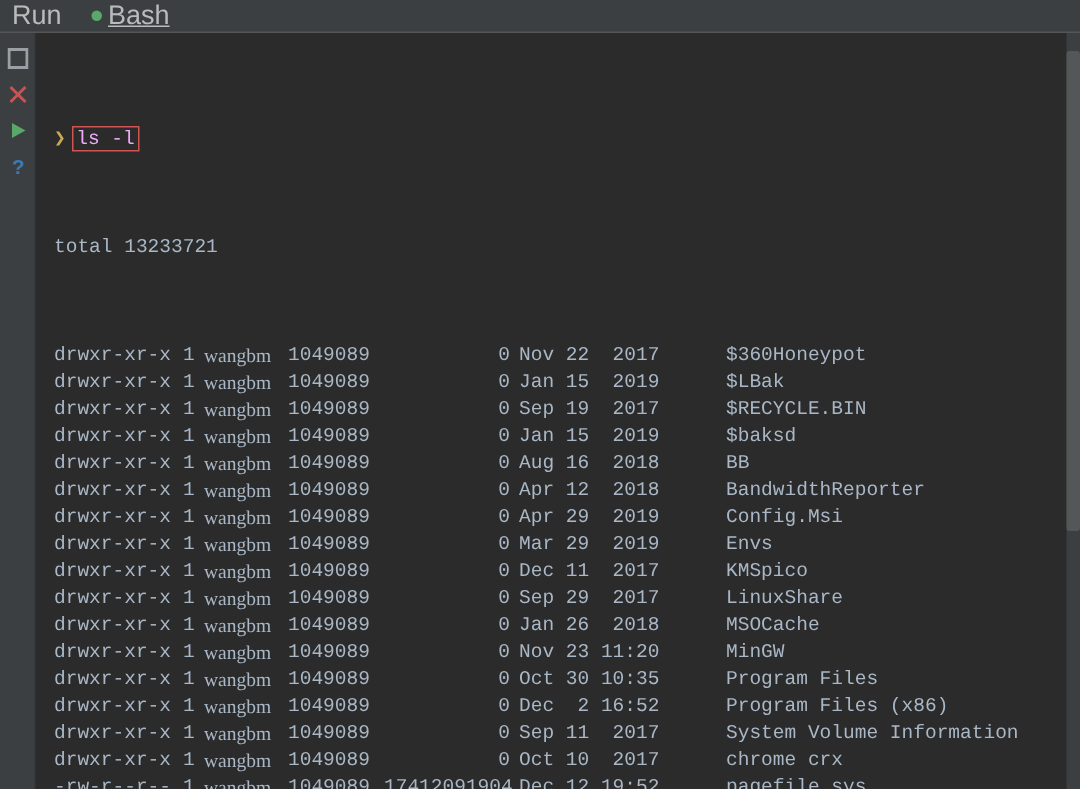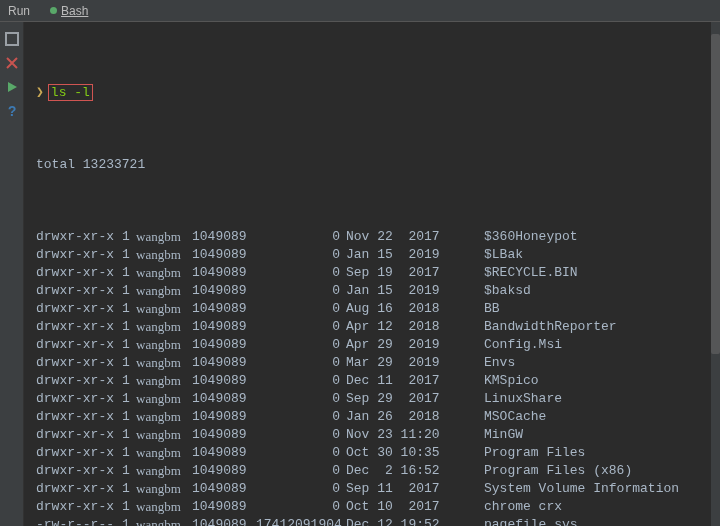--- a/index.html
+++ b/index.html
@@ -14,21 +14,21 @@
     position: relative;
   }
   .top-bar {
     background: #3c3f41;
     height: 22px;
     display: flex;
     align-items: center;
     padding-left: 6px;
     border-bottom: 1px solid #555;
     color: #bbbbbb;
-    font-size: 12px;
+    font-size: 18px;
     font-family: "Segoe UI", Arial, sans-serif;
   }
   .top-bar .title { margin-left: 2px; }
   .tabs {
     margin-left: 12px;
     display: flex;
     gap: 8px;
     align-items: flex-start;
     text-decoration: underline;
   }
@@ -63,21 +63,21 @@
     flex: 1;
     background: #2b2b2b;
     padding: 8px 12px 8px 12px;
     white-space: pre;
     overflow: hidden;
     color: #a9b7c6;
     line-height: 18px;
     position: relative;
   }
   .prompt-sign { color: #ccaa55; margin-right: 4px; }
-  .cmd { color: #84cc16; }
+  .cmd { color: #f0abfc; }
   .box-red {
     border: 1px solid #d05552;
     padding: 0 2px;
   }
   .row { display: flex; }
   .perms { width: 86px; }
   .links { width: 14px; }
   .owner { width: 56px; font-family: Liberation Serif, serif; }
   .group { width: 64px; }
   .size  { width: 90px; text-align: right; padding-right: 6px; }

